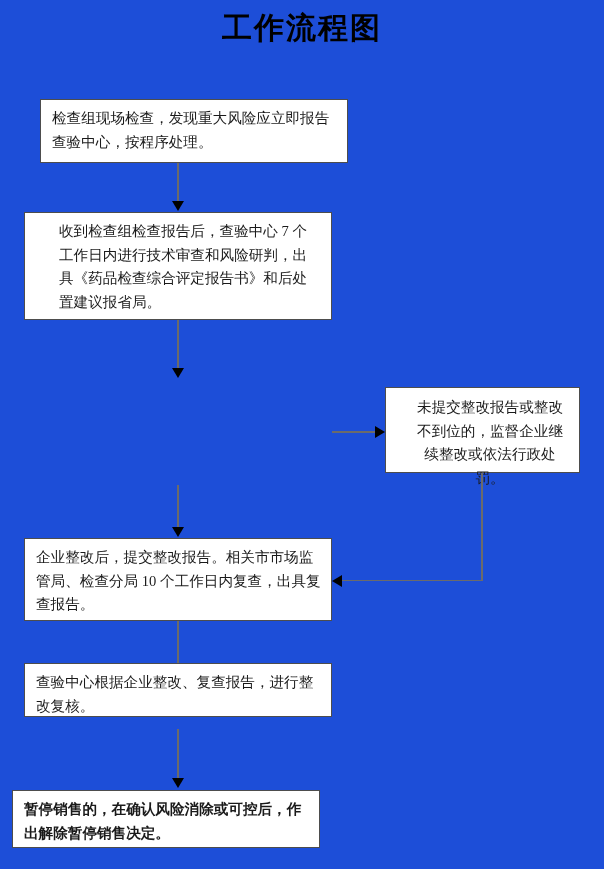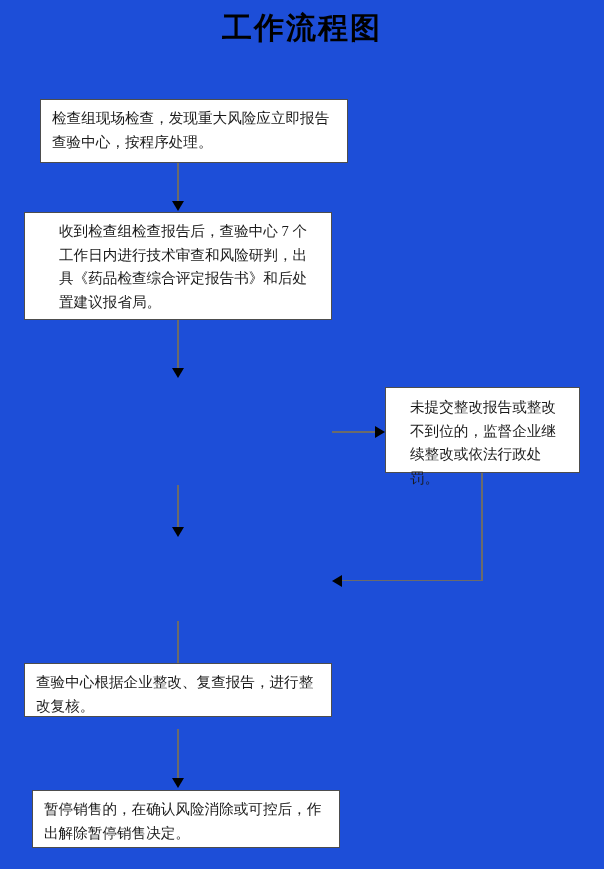--- a/index.html
+++ b/index.html
@@ -36,20 +36,21 @@
     font-family: "Liberation Serif", "DejaVu Serif", serif;
     font-size: 14.6px;
     line-height: 1.62;
     padding: 7px 10px 7px 11px;
     text-align: left;
     text-justify: inter-ideograph;
     white-space: pre-line;
   }
   .node.right-node {
     padding: 8px 9px 8px 24px;
+    text-align: center;
   }
   
   .conn {
     position: absolute;
     background: #6b6b6b;
   }
   .conn.v { width: 1.6px; }
   .conn.h { height: 1.6px; }
   .arrow {
     position: absolute;
@@ -95,24 +96,25 @@
 
   <div class="node right-node" style="left:385px; top:387px; width:195px; height:86px;">未提交整改报告或整改不到位的，监督企业继续整改或依法行政处罚。</div>
 
   <div class="conn v" style="left:481px; top:473px; height:108px;"></div>
   <div class="conn h" style="left:342px; top:579.5px; width:140px;"></div>
   <div class="arrow left" style="left:332px; top:575px;"></div>
 
   <div class="conn v" style="left:177px; top:485px; height:44px;"></div>
   <div class="arrow down" style="left:172px; top:527px;"></div>
 
+  <div class="node" style="left:24px; top:538px; width:308px; height:83px;">企业整改后，提交整改报告。相关市市场监管局、检查分局 10 个工作日内复查，出具复查报告。</div>
 
   <div class="conn v" style="left:177px; top:621px; height:45px;"></div>
   <div class="arrow down" style="left:172px; top:664px;"></div>
 
   <div class="node" style="left:24px; top:663px; width:308px; height:54px;">查验中心根据企业整改、复查报告，进行整改复核。</div>
 
   <div class="conn v" style="left:177px; top:729px; height:51px;"></div>
   <div class="arrow down" style="left:172px; top:778px;"></div>
 
-  <div class="node" style="left:32px; top:790px; width:308px; height:58px;">暂停销售的，在确认风险消除或可控后，作出解除暂停销售决定。</div>
+  <div class="node" style="left:12px; top:790px; width:308px; height:58px;font-weight:bold;">暂停销售的，在确认风险消除或可控后，作出解除暂停销售决定。</div>
 
 </div>
 
 </body></html>

